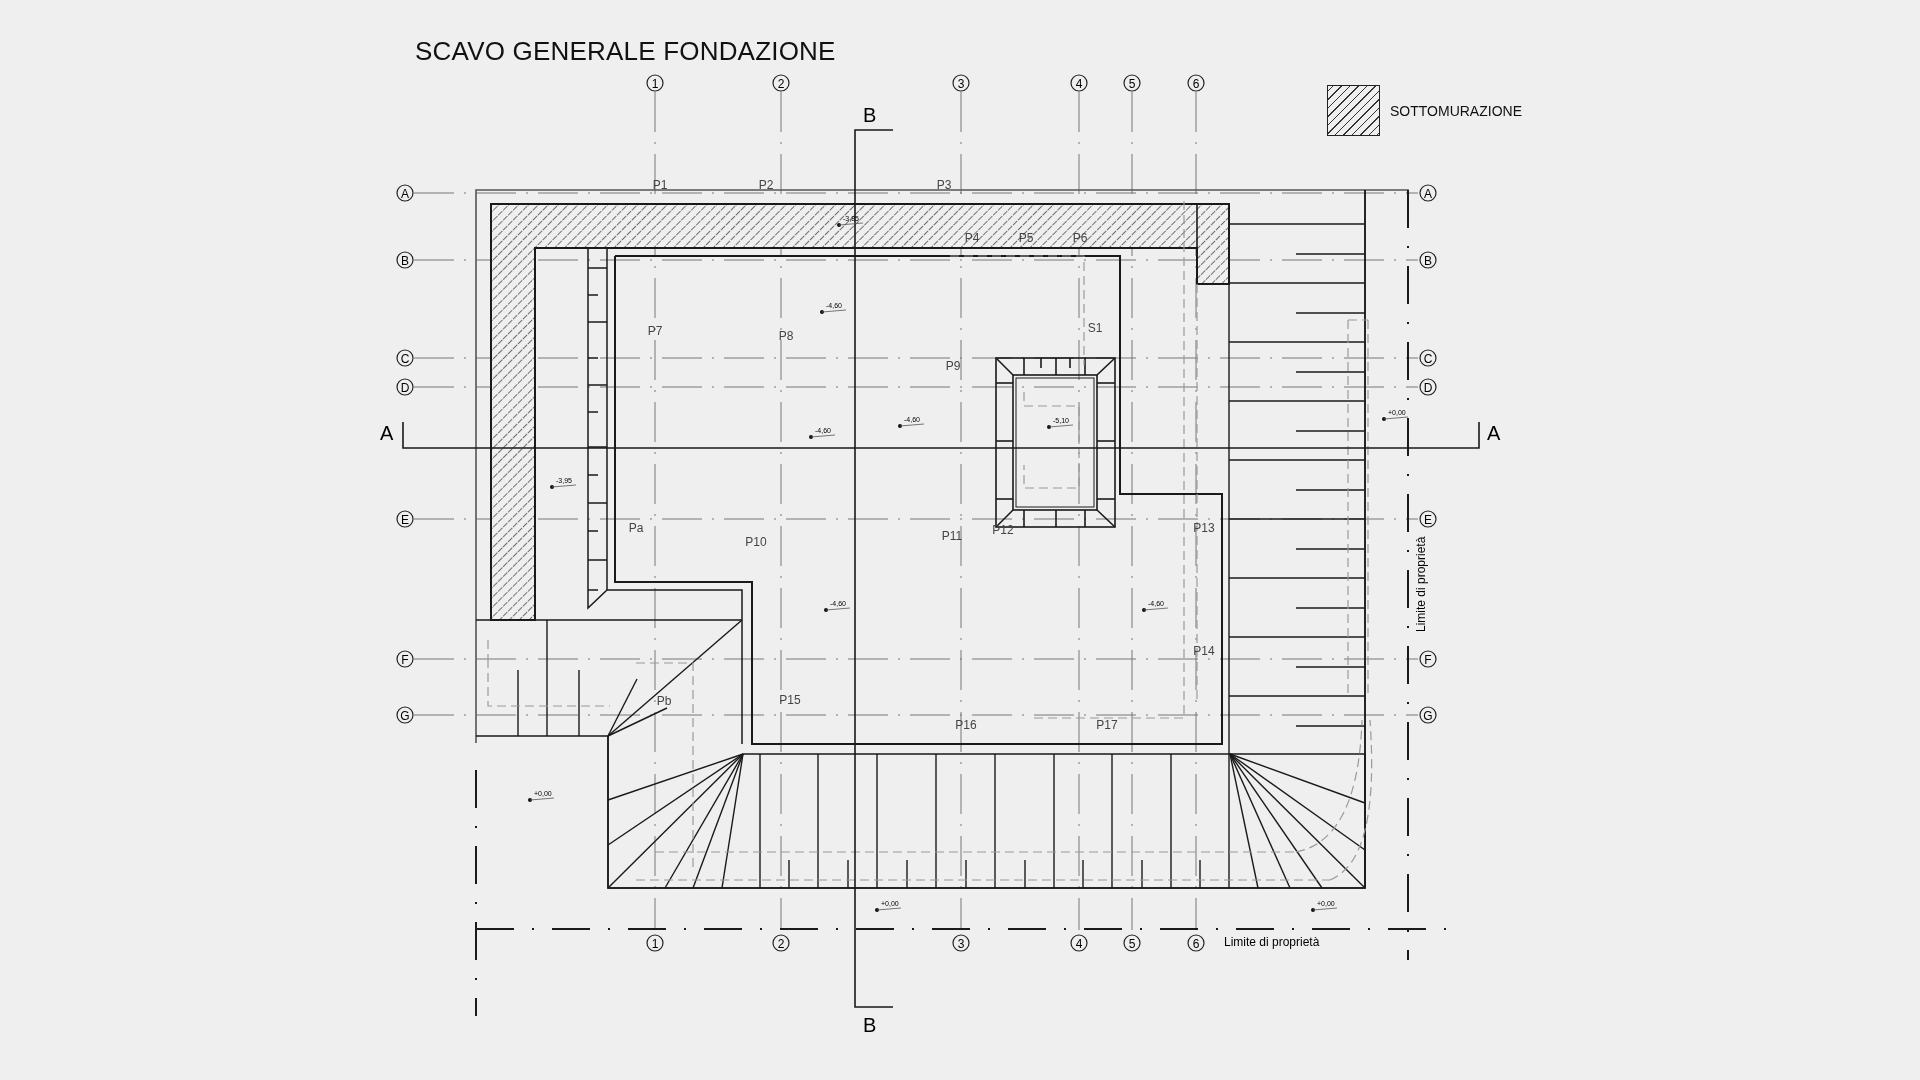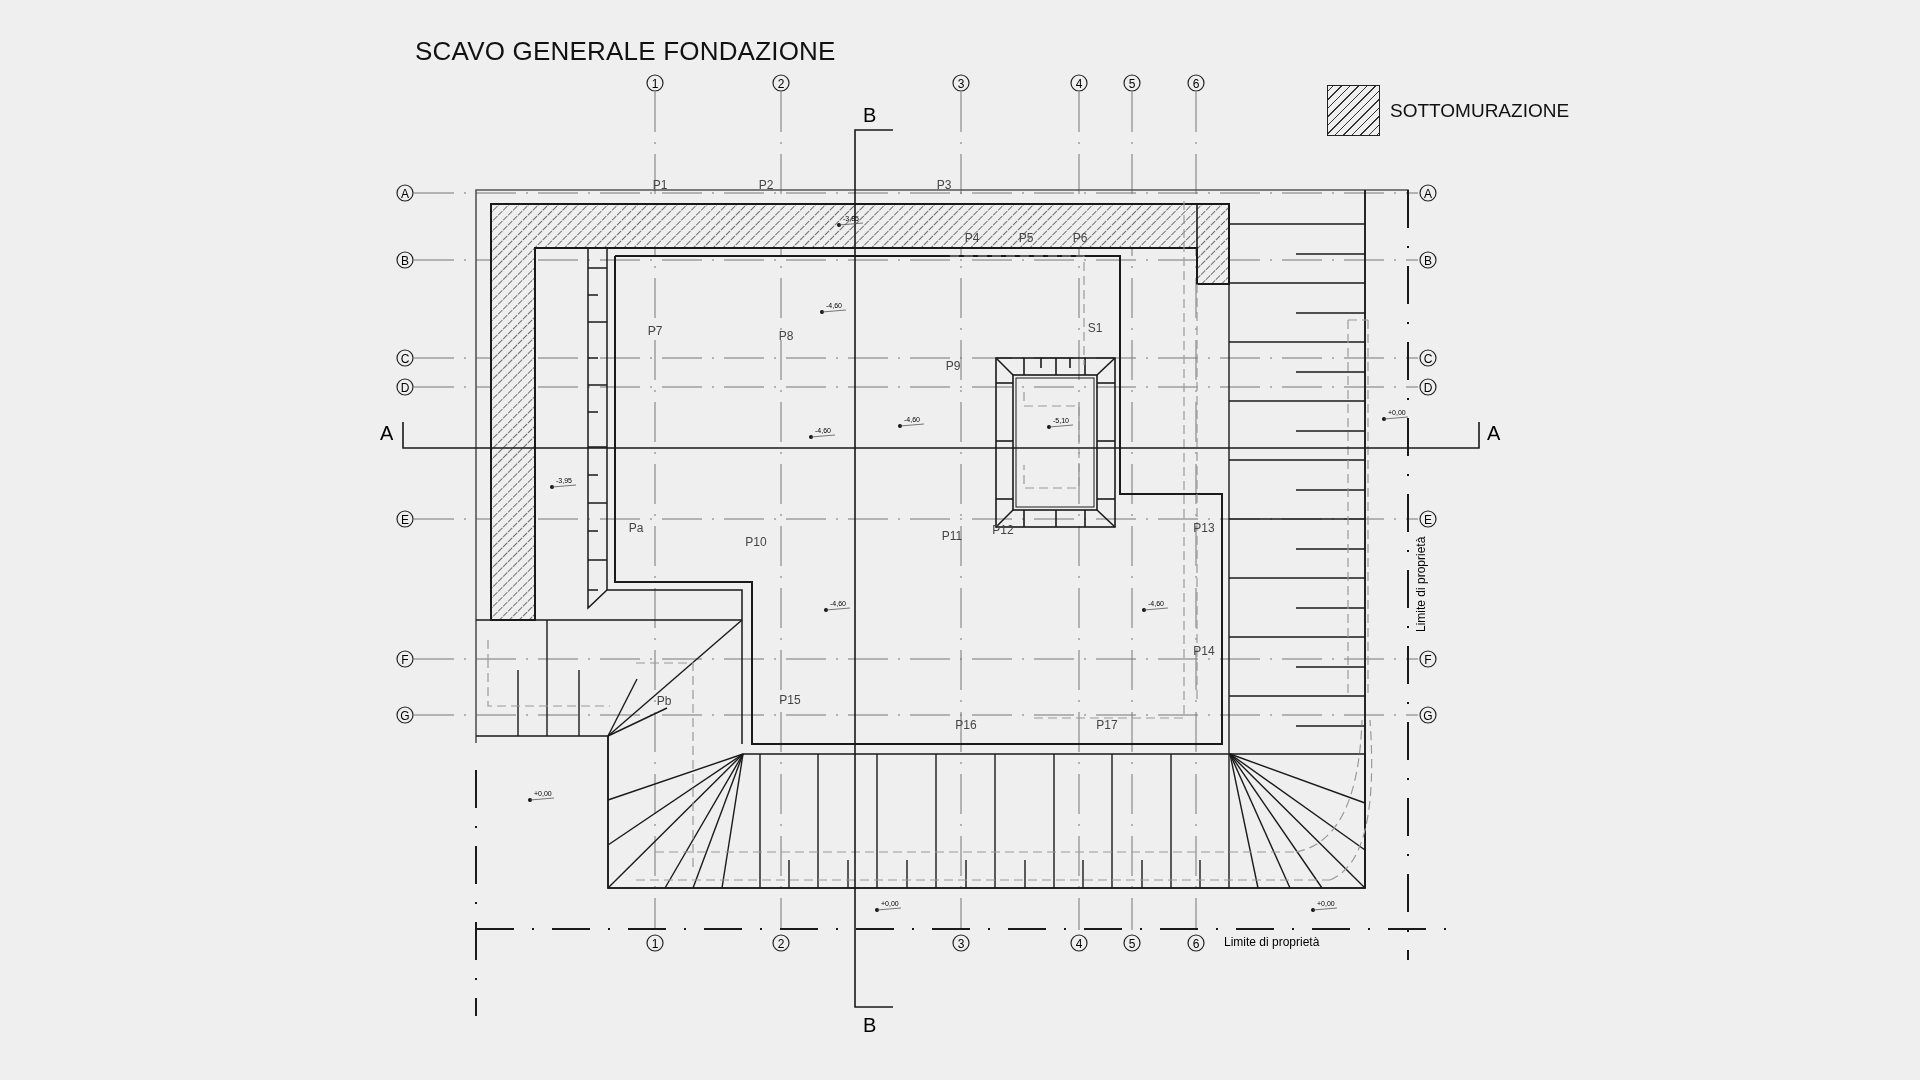--- a/index.html
+++ b/index.html
@@ -4,21 +4,21 @@
 <style>
   html, body { margin:0; padding:0; background:#efefef; }
   body { width:1920px; height:1080px; overflow:hidden; position:relative;
          font-family:"Liberation Sans", sans-serif; color:#111; }
   #drawing { position:absolute; left:0; top:0; width:1920px; height:1080px; }
   svg text { font-family:"Liberation Sans", sans-serif; }
   .title { position:absolute; left:415px; top:36px; font-size:26px; letter-spacing:0.2px; }
   .legend { position:absolute; left:1327px; top:85px; display:flex; align-items:center; }
   .legend-swatch { width:53px; height:51px; border:1.5px solid #222; box-sizing:border-box;
     background: repeating-linear-gradient(135deg, #efefef 0 3px, #333 3px 4px, #efefef 4px 6px); }
-  .legend-label { margin-left:10px; font-size:19px; }
+  .legend-label { margin-left:10px; font-size:14px; }
 </style>
 </head>
 <body>
 
 <div class="title">SCAVO GENERALE FONDAZIONE</div>
 
 <div class="legend">
   <div class="legend-swatch"></div>
   <div class="legend-label">SOTTOMURAZIONE</div>
 </div>

